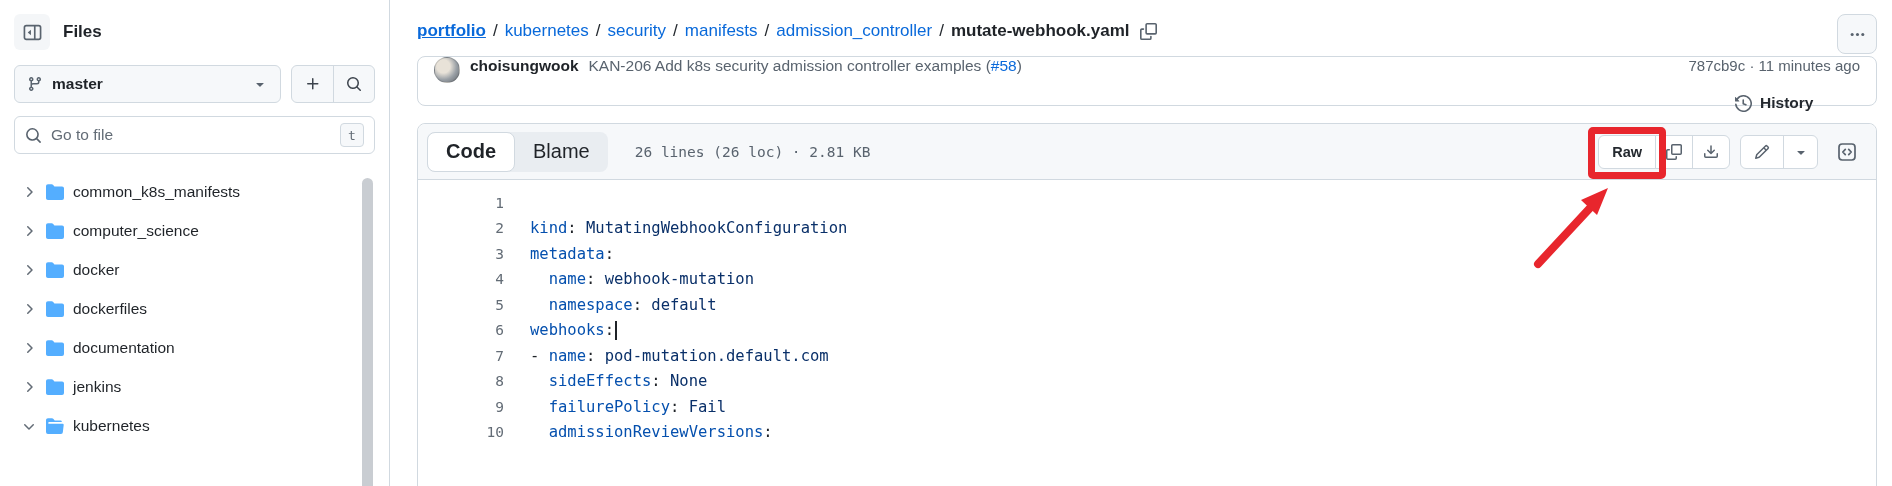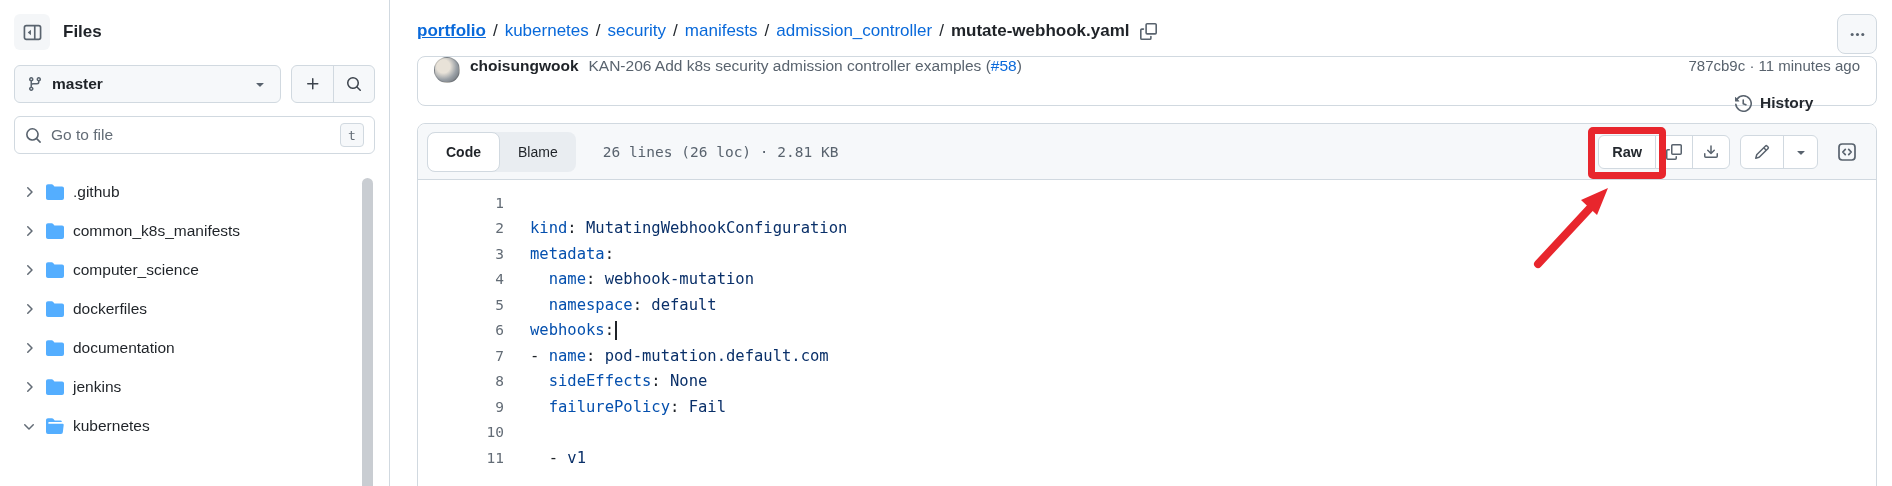--- a/index.html
+++ b/index.html
@@ -76,21 +76,21 @@
   .history-btn .ic { color:#59636e; }
 
   
   .code-card { margin-top:17px; border:1px solid #d1d9e0; border-radius:8px;
                height:430px; position:relative; background:#fff; }
   .code-header { height:56px; background:#f6f8fa; border-bottom:1px solid #d1d9e0;
                  border-radius:8px 8px 0 0; display:flex; align-items:center;
                  padding:0 10px 0 9px; }
   .segmented { background:#e9edf1; border-radius:8px; display:flex; align-items:center; height:40px; }
   .seg-btn { border:none; background:transparent; height:40px; padding:0 18px;
-             font-size:14px; color:#1f2328; cursor:pointer; border-radius:8px;
+             font-size:20px; color:#1f2328; cursor:pointer; border-radius:8px;
              font-family:"Liberation Sans", sans-serif; }
   .seg-btn.active { background:#fff; border:1px solid #d1d9e0; font-weight:700; }
   .file-stats { margin-left:27px; font-family:"DejaVu Sans Mono", monospace;
                 font-size:14.5px; color:#59636e; }
   .header-right { margin-left:auto; display:flex; align-items:center; gap:10px; }
   .btn-group { display:flex; align-items:stretch; height:34px; border:1px solid #d1d9e0;
                border-radius:6px; background:#fff; }
   .raw-wrap { position:relative; display:flex; }
   .raw-btn { border:none; background:transparent; padding:0 13px; font-size:14.5px;
              font-weight:600; color:#24292f; cursor:pointer;
@@ -178,47 +178,47 @@
         <span class="chev ">
           <svg width="16" height="16" viewBox="0 0 16 16" fill="currentColor">
             <path d="M6.22 3.22a.75.75 0 0 1 1.06 0l4.25 4.25a.75.75 0 0 1 0 1.06l-4.25 4.25a.751.751 0 0 1-1.042-.018.751.751 0 0 1-.018-1.042L9.94 8 6.22 4.28a.75.75 0 0 1 0-1.06Z"></path>
           </svg>
         </span>
         <span class="folder">
           <svg width="18" height="18" viewBox="0 0 16 16" fill="currentColor">
             <path d="M1.75 1A1.75 1.75 0 0 0 0 2.75v10.5C0 14.216.784 15 1.75 15h12.5A1.75 1.75 0 0 0 16 13.25v-8.5A1.75 1.75 0 0 0 14.25 3H7.5a.25.25 0 0 1-.2-.1l-.9-1.2A1.75 1.75 0 0 0 5 1H1.75Z"></path>
           </svg>
         </span>
-        <span class="tree-label">.github</span>
-      </div>
-      <div class="tree-row">
-        <span class="chev ">
-          <svg width="16" height="16" viewBox="0 0 16 16" fill="currentColor">
-            <path d="M6.22 3.22a.75.75 0 0 1 1.06 0l4.25 4.25a.75.75 0 0 1 0 1.06l-4.25 4.25a.751.751 0 0 1-1.042-.018.751.751 0 0 1-.018-1.042L9.94 8 6.22 4.28a.75.75 0 0 1 0-1.06Z"></path>
-          </svg>
-        </span>
-        <span class="folder">
-          <svg width="18" height="18" viewBox="0 0 16 16" fill="currentColor">
-            <path d="M1.75 1A1.75 1.75 0 0 0 0 2.75v10.5C0 14.216.784 15 1.75 15h12.5A1.75 1.75 0 0 0 16 13.25v-8.5A1.75 1.75 0 0 0 14.25 3H7.5a.25.25 0 0 1-.2-.1l-.9-1.2A1.75 1.75 0 0 0 5 1H1.75Z"></path>
-          </svg>
-        </span>
         <span class="tree-label">common_k8s_manifests</span>
       </div>
       <div class="tree-row">
         <span class="chev ">
           <svg width="16" height="16" viewBox="0 0 16 16" fill="currentColor">
             <path d="M6.22 3.22a.75.75 0 0 1 1.06 0l4.25 4.25a.75.75 0 0 1 0 1.06l-4.25 4.25a.751.751 0 0 1-1.042-.018.751.751 0 0 1-.018-1.042L9.94 8 6.22 4.28a.75.75 0 0 1 0-1.06Z"></path>
           </svg>
         </span>
         <span class="folder">
           <svg width="18" height="18" viewBox="0 0 16 16" fill="currentColor">
             <path d="M1.75 1A1.75 1.75 0 0 0 0 2.75v10.5C0 14.216.784 15 1.75 15h12.5A1.75 1.75 0 0 0 16 13.25v-8.5A1.75 1.75 0 0 0 14.25 3H7.5a.25.25 0 0 1-.2-.1l-.9-1.2A1.75 1.75 0 0 0 5 1H1.75Z"></path>
           </svg>
         </span>
         <span class="tree-label">computer_science</span>
+      </div>
+      <div class="tree-row">
+        <span class="chev ">
+          <svg width="16" height="16" viewBox="0 0 16 16" fill="currentColor">
+            <path d="M6.22 3.22a.75.75 0 0 1 1.06 0l4.25 4.25a.75.75 0 0 1 0 1.06l-4.25 4.25a.751.751 0 0 1-1.042-.018.751.751 0 0 1-.018-1.042L9.94 8 6.22 4.28a.75.75 0 0 1 0-1.06Z"></path>
+          </svg>
+        </span>
+        <span class="folder">
+          <svg width="18" height="18" viewBox="0 0 16 16" fill="currentColor">
+            <path d="M1.75 1A1.75 1.75 0 0 0 0 2.75v10.5C0 14.216.784 15 1.75 15h12.5A1.75 1.75 0 0 0 16 13.25v-8.5A1.75 1.75 0 0 0 14.25 3H7.5a.25.25 0 0 1-.2-.1l-.9-1.2A1.75 1.75 0 0 0 5 1H1.75Z"></path>
+          </svg>
+        </span>
+        <span class="tree-label">docker</span>
       </div>
       <div class="tree-row">
         <span class="chev ">
           <svg width="16" height="16" viewBox="0 0 16 16" fill="currentColor">
             <path d="M6.22 3.22a.75.75 0 0 1 1.06 0l4.25 4.25a.75.75 0 0 1 0 1.06l-4.25 4.25a.751.751 0 0 1-1.042-.018.751.751 0 0 1-.018-1.042L9.94 8 6.22 4.28a.75.75 0 0 1 0-1.06Z"></path>
           </svg>
         </span>
         <span class="folder">
           <svg width="18" height="18" viewBox="0 0 16 16" fill="currentColor">
             <path d="M1.75 1A1.75 1.75 0 0 0 0 2.75v10.5C0 14.216.784 15 1.75 15h12.5A1.75 1.75 0 0 0 16 13.25v-8.5A1.75 1.75 0 0 0 14.25 3H7.5a.25.25 0 0 1-.2-.1l-.9-1.2A1.75 1.75 0 0 0 5 1H1.75Z"></path>
@@ -385,17 +385,16 @@
     <div class="code-body">
         <div class="code-line"><span class="line-num">1</span></div>
         <div class="code-line"><span class="line-num">2</span><span class="line-content"><span class="tk-k">kind</span><span class="tk-p">:</span><span class="tk-v"> MutatingWebhookConfiguration</span></span></div>
         <div class="code-line"><span class="line-num">3</span><span class="line-content"><span class="tk-k">metadata</span><span class="tk-p">:</span></span></div>
         <div class="code-line"><span class="line-num">4</span><span class="line-content"><span class="tk-p">  </span><span class="tk-k">name</span><span class="tk-p">:</span><span class="tk-v"> webhook-mutation</span></span></div>
         <div class="code-line"><span class="line-num">5</span><span class="line-content"><span class="tk-p">  </span><span class="tk-k">namespace</span><span class="tk-p">:</span><span class="tk-v"> default</span></span></div>
         <div class="code-line"><span class="line-num">6</span><span class="line-content"><span class="tk-k">webhooks</span><span class="tk-p">:</span><span class="cursor"></span></span></div>
         <div class="code-line"><span class="line-num">7</span><span class="line-content"><span class="tk-p">- </span><span class="tk-k">name</span><span class="tk-p">:</span><span class="tk-v"> pod-mutation.default.com</span></span></div>
         <div class="code-line"><span class="line-num">8</span><span class="line-content"><span class="tk-p">  </span><span class="tk-k">sideEffects</span><span class="tk-p">:</span><span class="tk-v"> None</span></span></div>
         <div class="code-line"><span class="line-num">9</span><span class="line-content"><span class="tk-p">  </span><span class="tk-k">failurePolicy</span><span class="tk-p">:</span><span class="tk-v"> Fail</span></span></div>
-        <div class="code-line"><span class="line-num">10</span></div>
-        <div class="code-line"><span class="line-num">11</span><span class="line-content"><span class="tk-p">  - </span><span class="tk-v">v1</span></span></div>
+        <div class="code-line"><span class="line-num">10</span><span class="line-content"><span class="tk-p">  </span><span class="tk-k">admissionReviewVersions</span><span class="tk-p">:</span></span></div>
       </div>
   </div>
 </div>
 
 </body></html>

